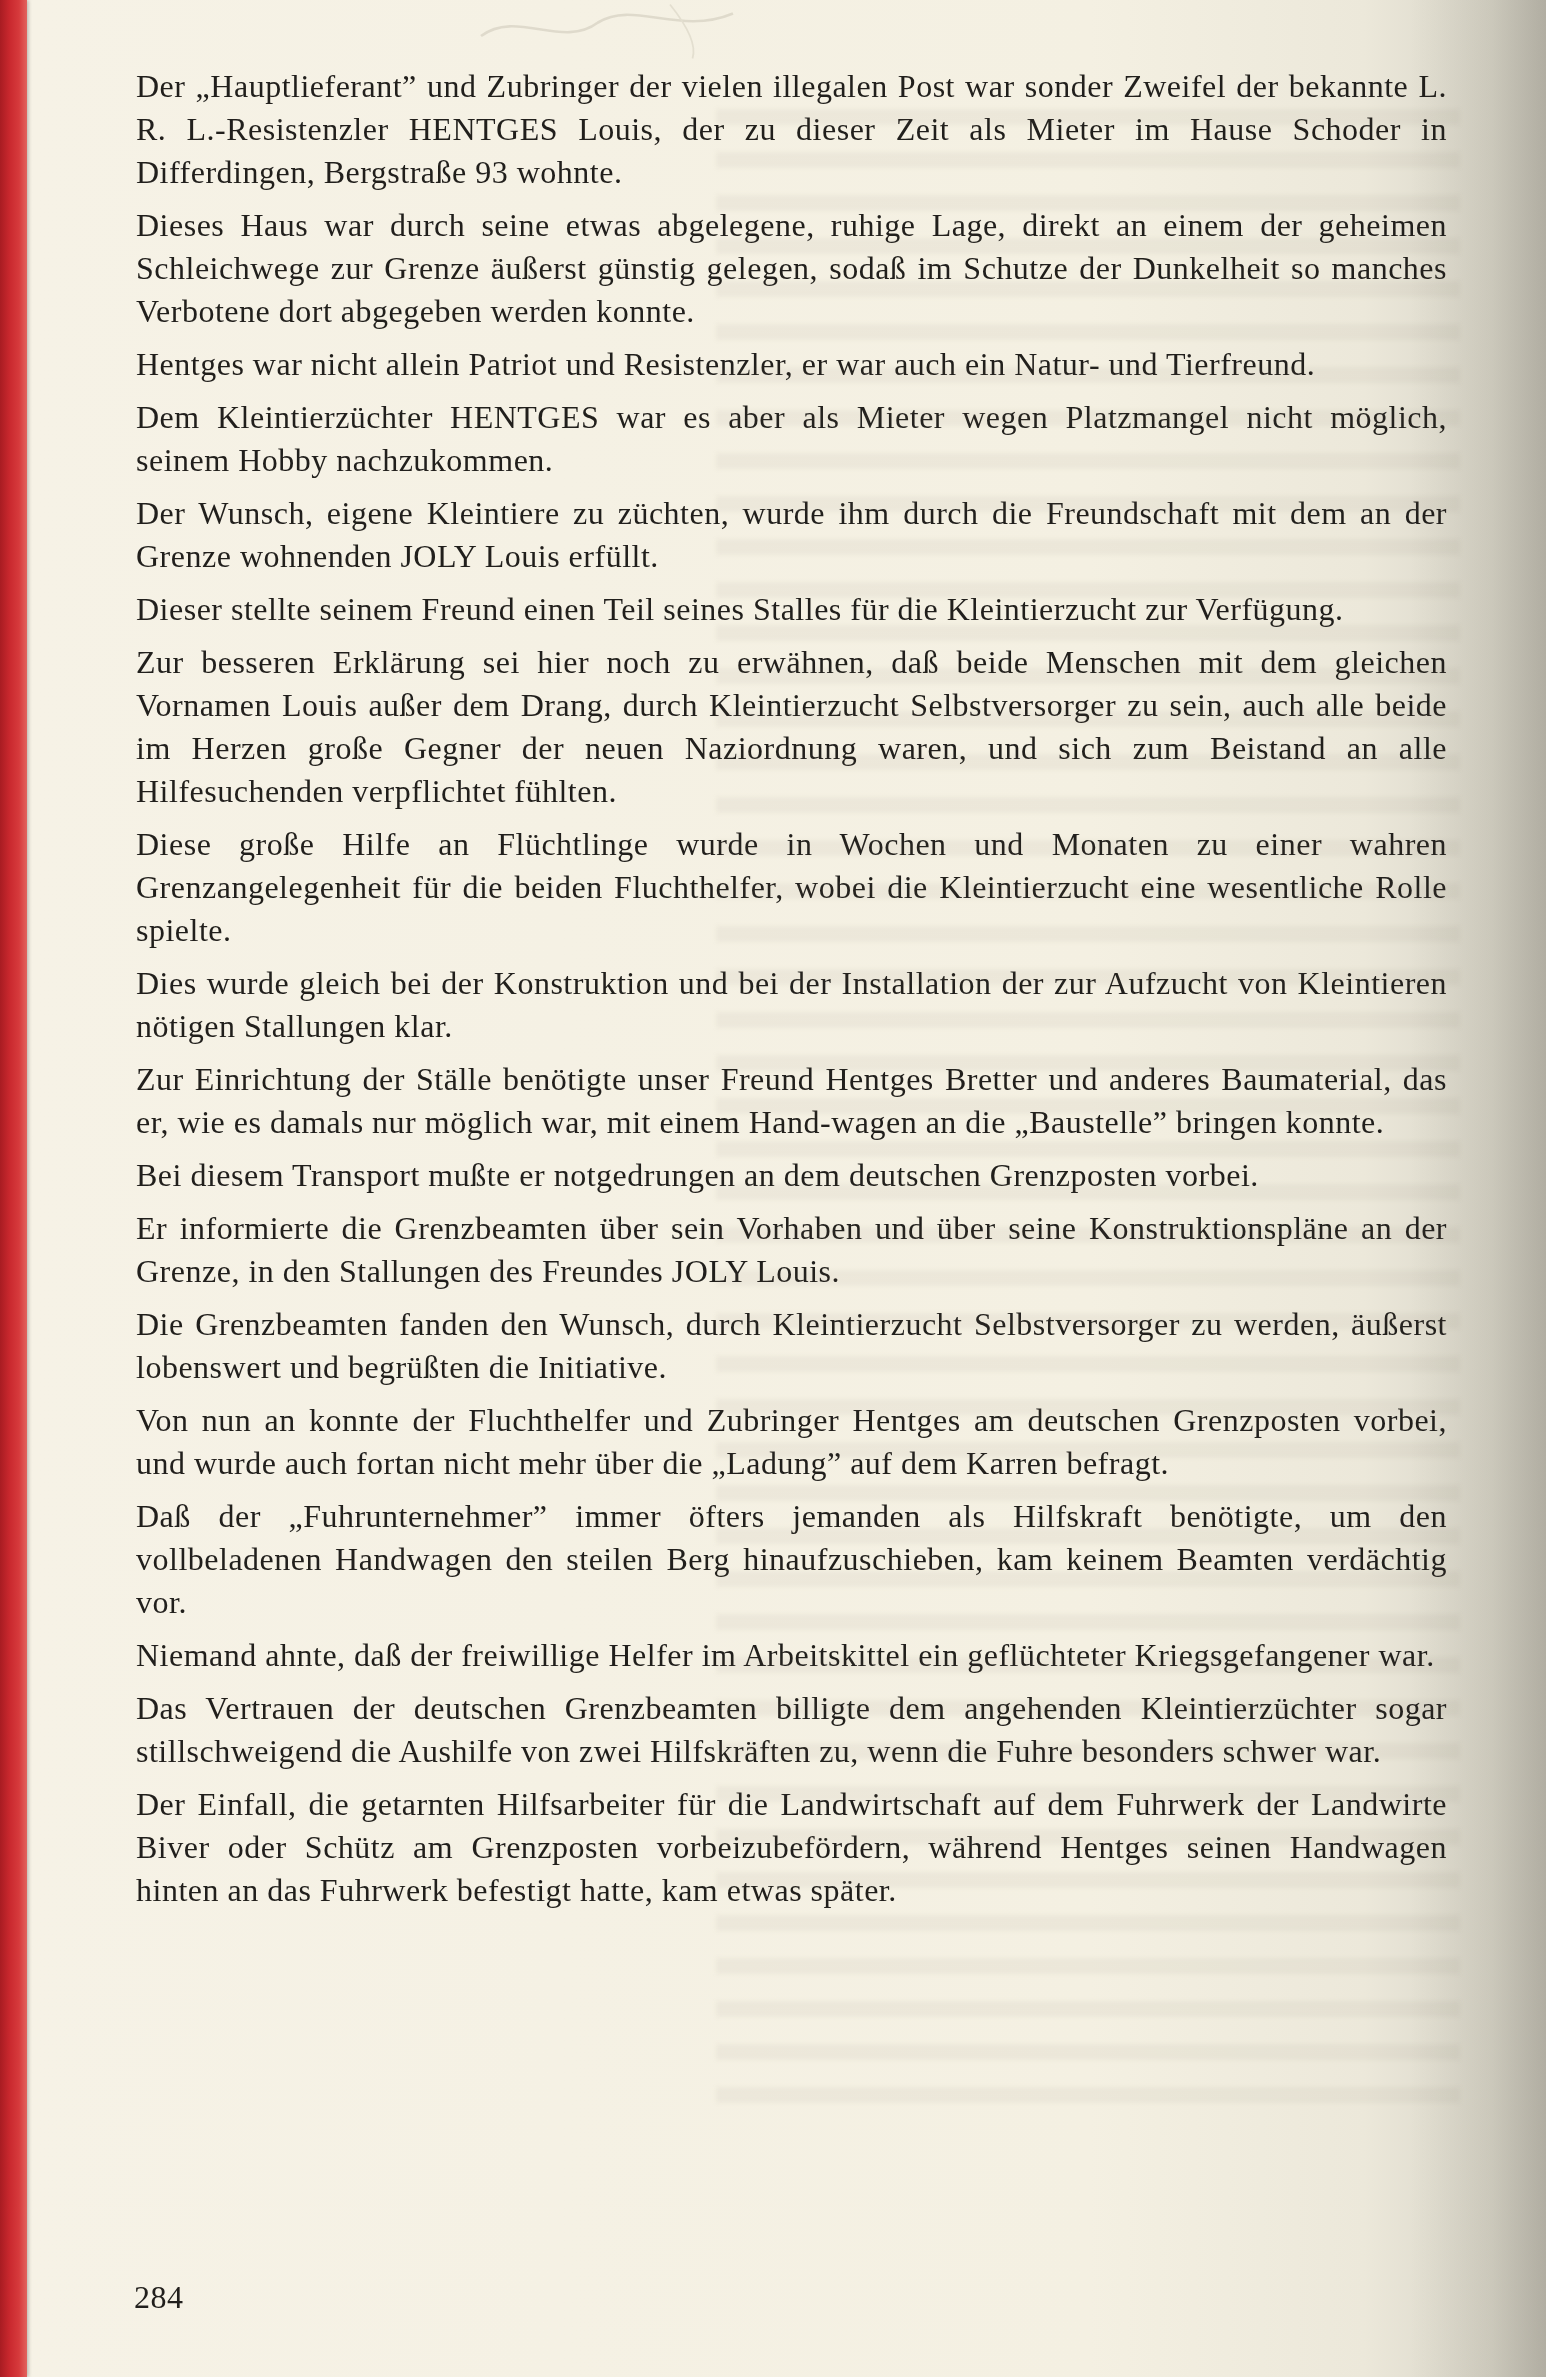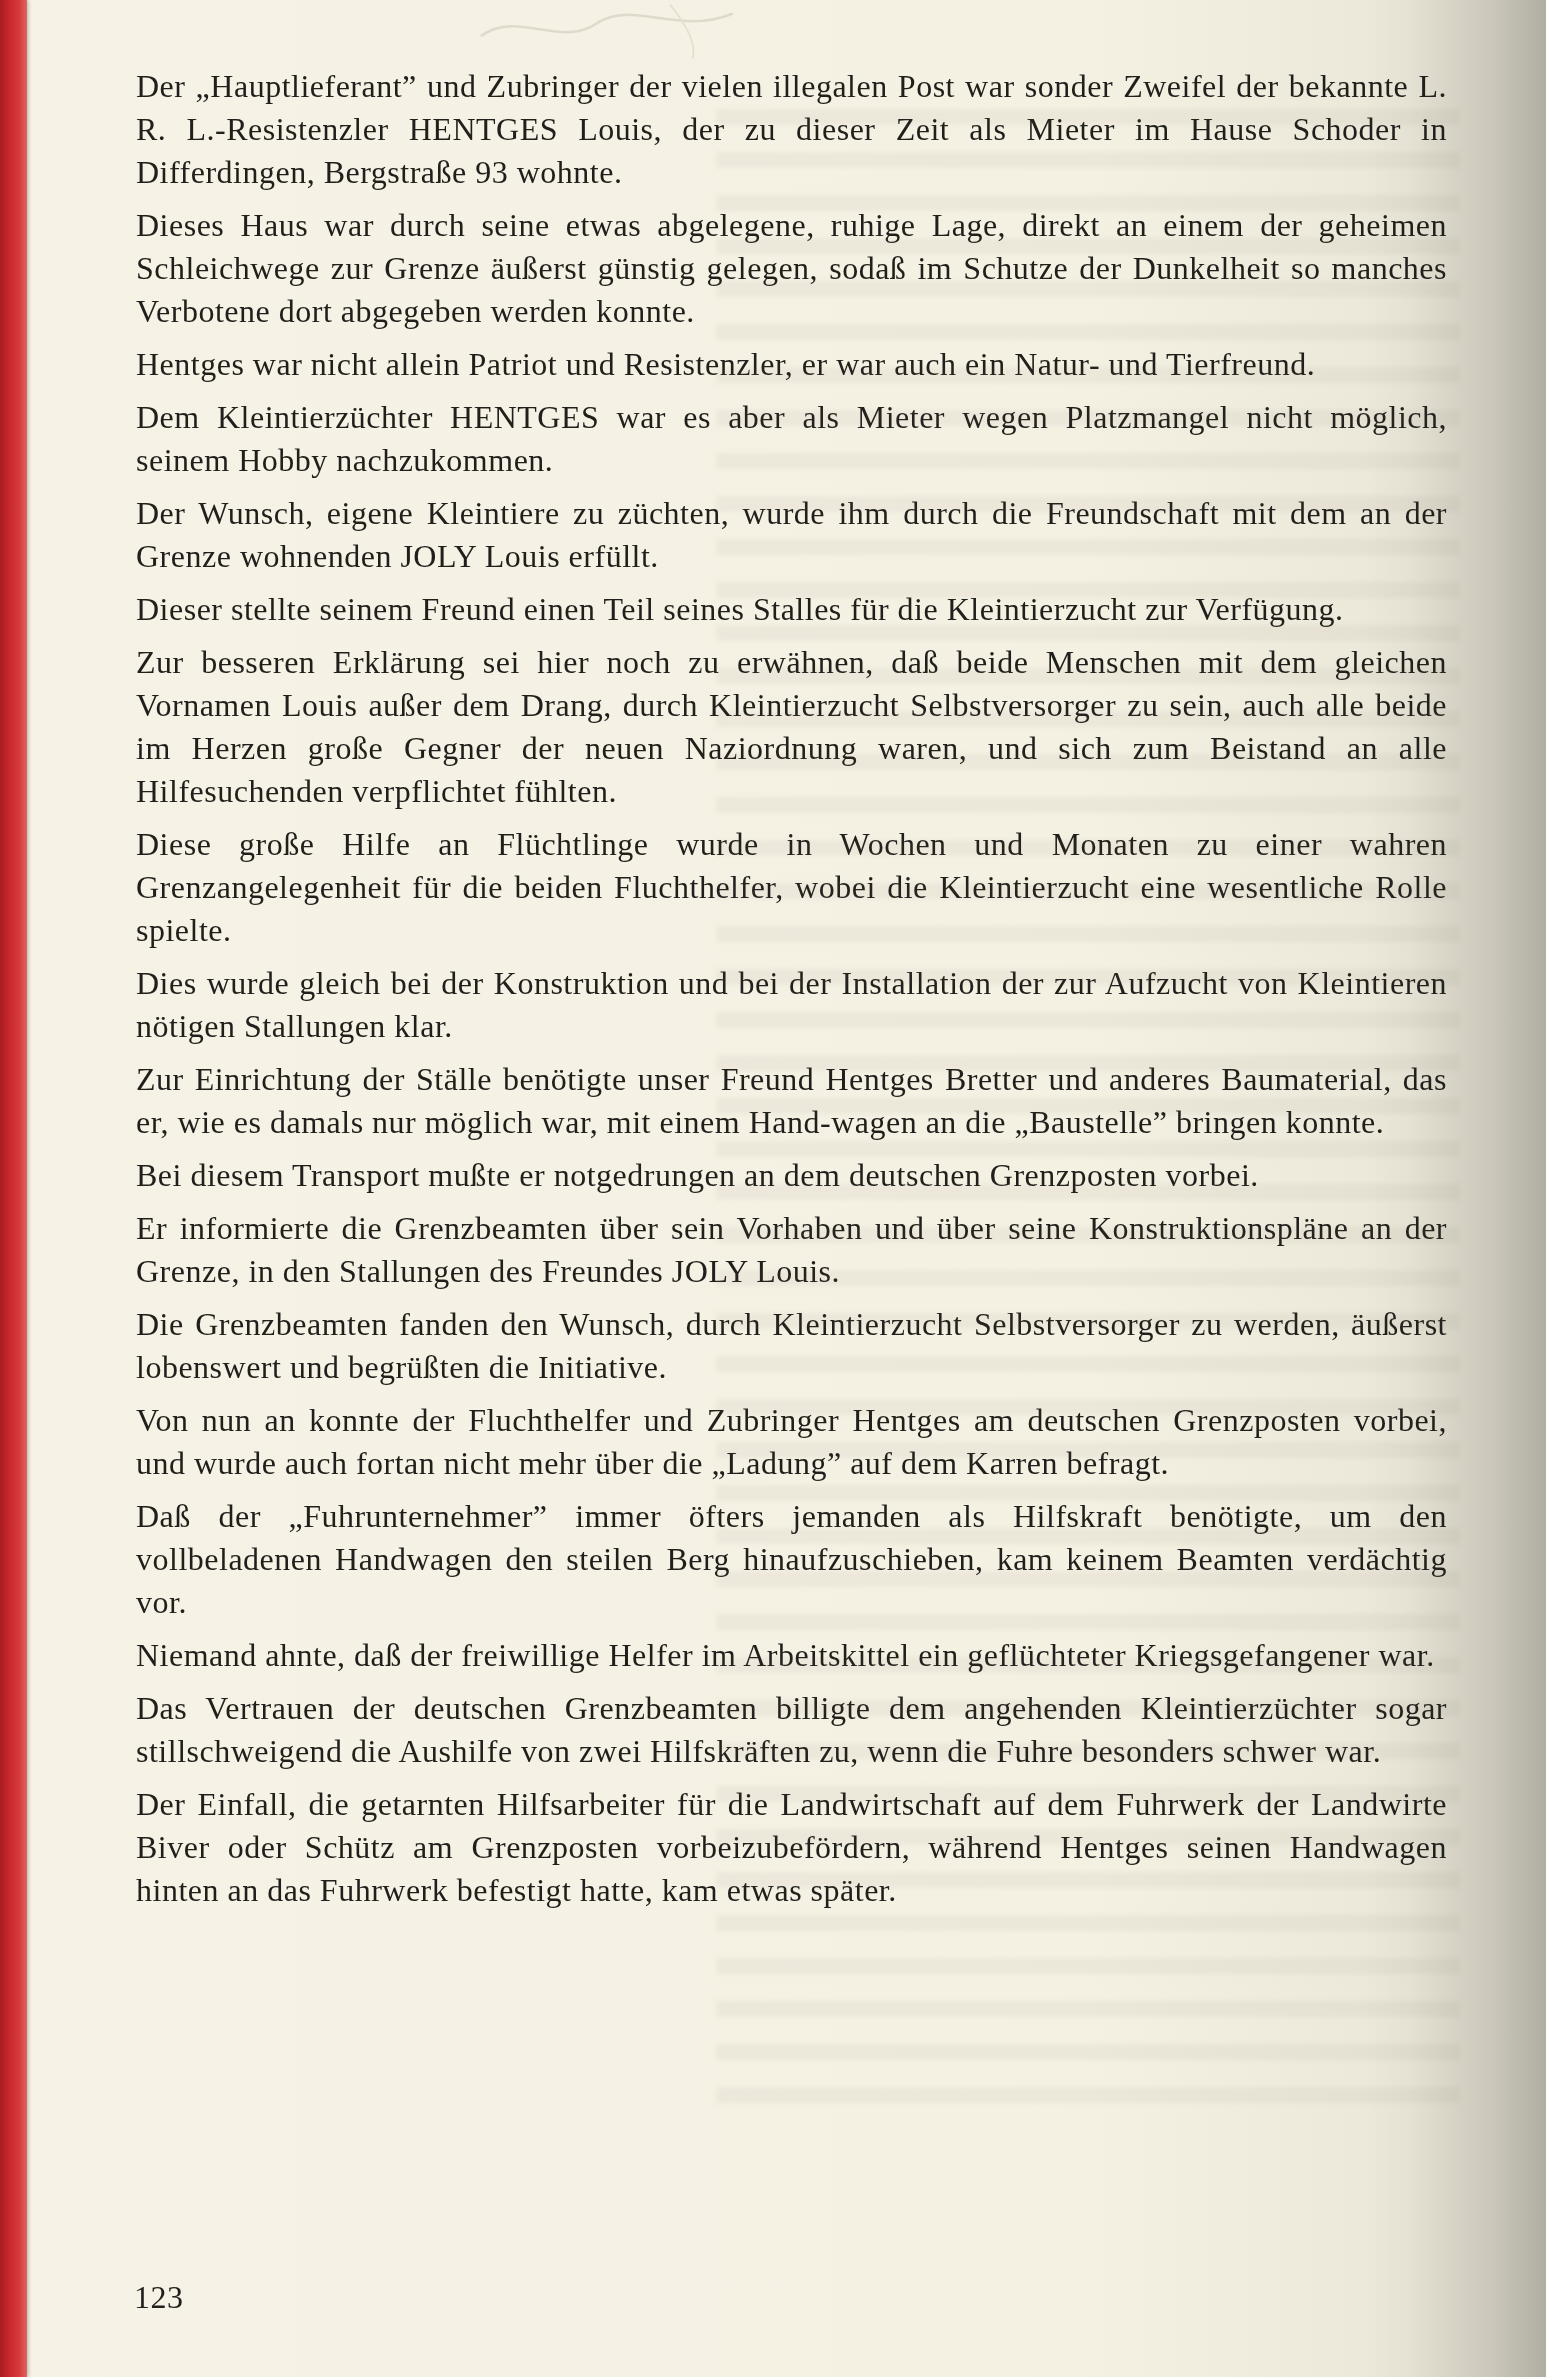--- a/index.html
+++ b/index.html
@@ -113,20 +113,20 @@
     <p>Bei diesem Transport mußte er notgedrungen an dem deutschen Grenzposten vorbei.</p>
     <p>Er informierte die Grenzbeamten über sein Vorhaben und über seine Konstruktionspläne an der Grenze, in den Stallungen des Freundes JOLY Louis.</p>
     <p>Die Grenzbeamten fanden den Wunsch, durch Kleintierzucht Selbstversorger zu werden, äußerst lobenswert und begrüßten die Initiative.</p>
     <p>Von nun an konnte der Fluchthelfer und Zubringer Hentges am deutschen Grenzposten vorbei, und wurde auch fortan nicht mehr über die „Ladung” auf dem Karren befragt.</p>
     <p>Daß der „Fuhrunternehmer” immer öfters jemanden als Hilfskraft benötigte, um den vollbeladenen Handwagen den steilen Berg hinaufzuschieben, kam keinem Beamten verdächtig vor.</p>
     <p>Niemand ahnte, daß der freiwillige Helfer im Arbeitskittel ein geflüchteter Kriegsgefangener war.</p>
     <p>Das Vertrauen der deutschen Grenzbeamten billigte dem angehenden Kleintierzüchter sogar stillschweigend die Aushilfe von zwei Hilfskräften zu, wenn die Fuhre besonders schwer war.</p>
     <p>Der Einfall, die getarnten Hilfsarbeiter für die Landwirtschaft auf dem Fuhrwerk der Landwirte Biver oder Schütz am Grenzposten vorbeizubefördern, während Hentges seinen Handwagen hinten an das Fuhrwerk befestigt hatte, kam etwas später.</p>
   </div>
 
-  <div class="page-number">123</div>
+  <div class="page-number">284</div>
 
   <div class="bleed-through"></div>
   <div class="right-shadow"></div>
 </div>
 
 <div class="red-edge"></div>
 
 
 </body></html>

